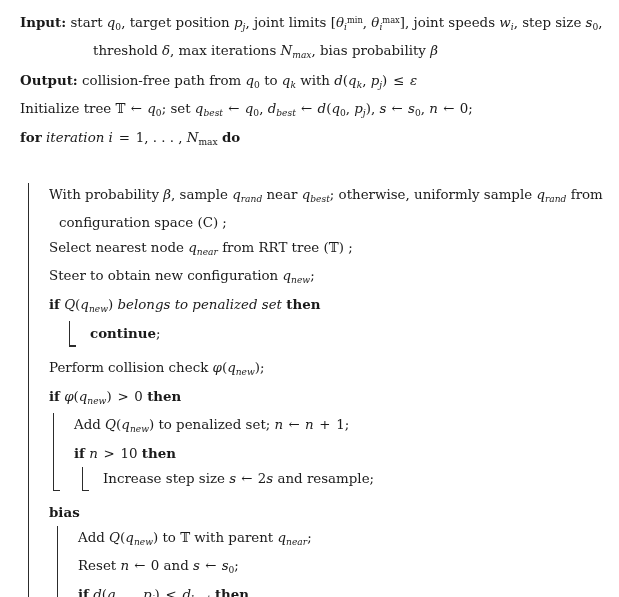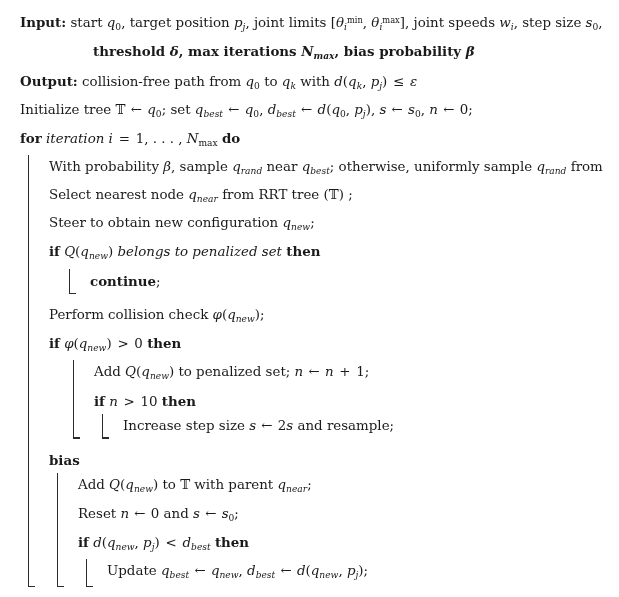--- a/index.html
+++ b/index.html
@@ -67,28 +67,28 @@
     font-size: 0.62em;
     vertical-align: 0.52em;
     font-style: normal;
   }
   sub.rmn { font-style: normal; }
   .bb { font-family: "DejaVu Serif", "Liberation Serif", serif; }
 
   .arr { font-style: normal; padding: 0 1px; }
   .op  { font-style: normal; padding: 0 1.5px; }
 
-  .hdr-indent { padding-left: 73px; font-weight: bold; }
+  .hdr-indent { padding-left: 73px; }
 
   .topblock { padding: 8px 0 0 20px; }
 
   .gap { height: 9px; }
 
   
-  .wrapline { padding-left: 11px; text-indent: -3px; }
+  .wrapline { padding-left: 11px; text-indent: -3px; margin-top: 29px; }
 </style>
 </head>
 <body>
 
 <div id="algo">
 
   <div class="topblock">
 
     <div class="ln">
       <b>Input:</b>
@@ -119,20 +119,23 @@
       <span class="it">iteration i</span> <span class="op">=</span> 1, . . . , <span class="math">N<sub class="rmn">max</sub></span>
       <b>do</b>
     </div>
 
     <div class="lvl" style="margin-left:8px;">
       <div class="body">
 
         <div class="ln hang wrapline" style="padding-left:0;text-indent:0;">
           <span class="rm">With probability <span class="math">β</span>, sample <span class="math">q<sub>rand</sub></span> near <span class="math">q<sub>best</sub></span>; otherwise, uniformly sample <span class="math">q<sub>rand</sub></span> from</span>
         </div>
+        <div class="ln" style="padding-left:10px;">
+          <span class="rm">configuration space (<span class="bb">C</span>) ;</span>
+        </div>
 
         <div class="ln">
           <span class="rm">Select nearest node <span class="math">q<sub>near</sub></span> from RRT tree (<span class="bb">𝕋</span>) ;</span>
         </div>
 
         <div class="ln">
           <span class="rm">Steer to obtain new configuration <span class="math">q<sub>new</sub></span>;</span>
         </div>
 
         <div class="ln">
@@ -152,21 +155,21 @@
 
         <div class="ln">
           <span class="rm">Perform collision check <span class="math">φ</span>(<span class="math">q<sub>new</sub></span>);</span>
         </div>
 
         <div class="ln">
           <b>if</b>
           <span class="math">φ</span>(<span class="math">q<sub>new</sub></span>) <span class="op">&gt;</span> 0
           <b>then</b>
         </div>
-        <div class="lvl" style="margin-left:24px;">
+        <div class="lvl" style="margin-left:4px;">
           <div class="body">
             <div class="ln">
               <span class="rm">Add <span class="math">Q</span>(<span class="math">q<sub>new</sub></span>) to penalized set; <span class="math">n</span> <span class="arr">←</span> <span class="math">n</span> <span class="op">+</span> 1;</span>
             </div>
             <div class="ln">
               <b>if</b>
               <span class="math">n</span> <span class="op">&gt;</span> 10
               <b>then</b>
             </div>
             <div class="lvl" style="margin-left:8px;">

